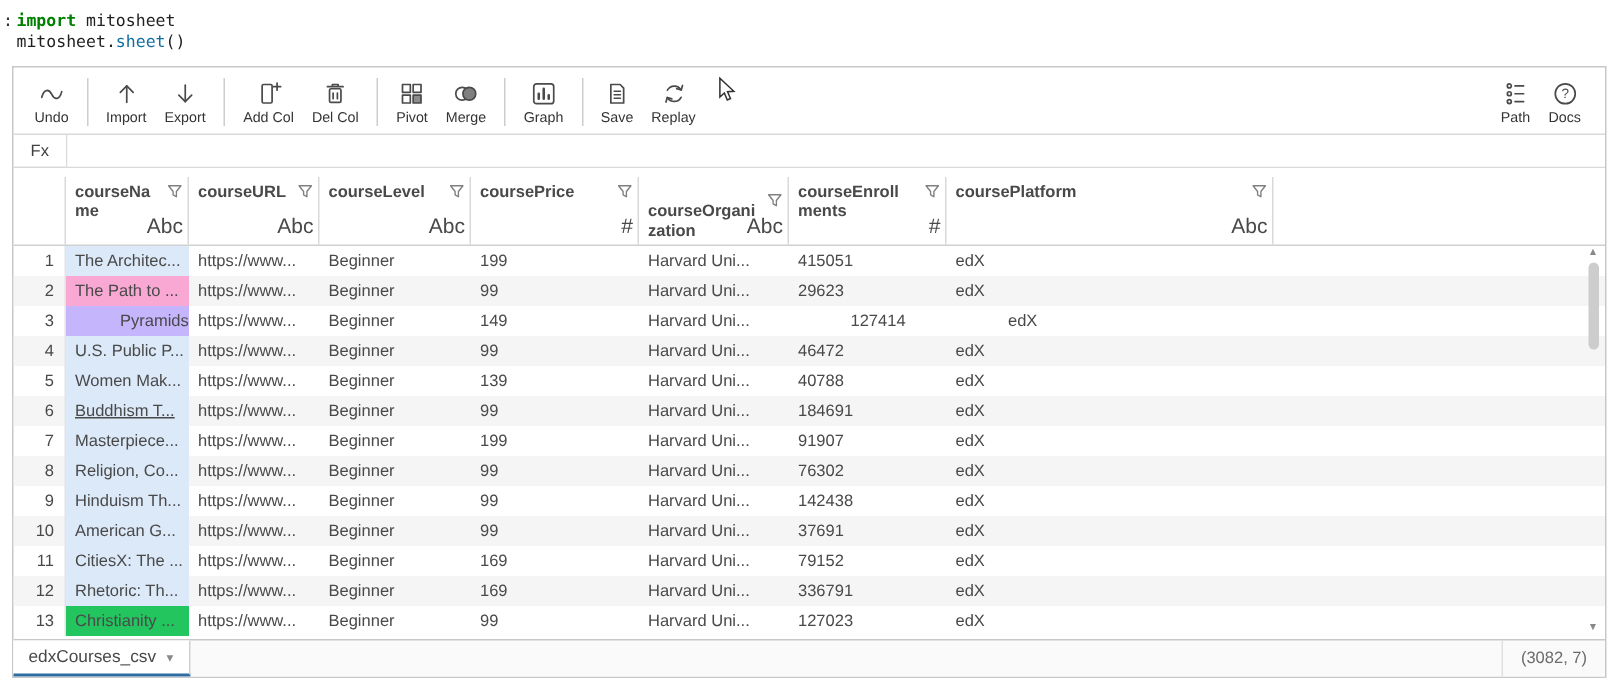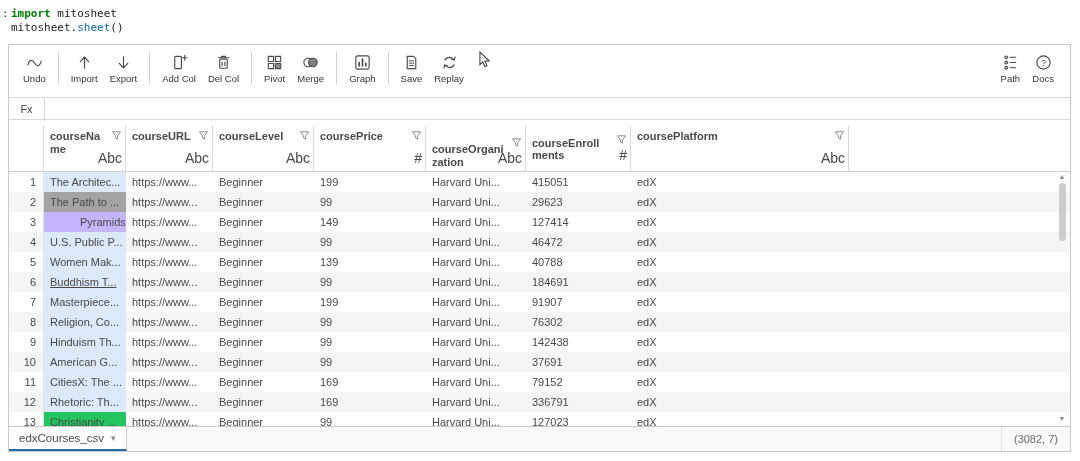--- a/index.html
+++ b/index.html
@@ -25,21 +25,21 @@
   .toolbar { height: 44px; display: flex; align-items: stretch; padding: 2px 10px 0 8px; }
   .tb-left { display: flex; align-items: stretch; }
   .tb-right { margin-left: auto; display: flex; align-items: stretch; }
   .tb-btn { display: flex; flex-direction: column; align-items: center; justify-content: center; padding: 2px 6px; min-width: 32px; cursor: pointer; }
   .tb-icon { height: 20px; display: flex; align-items: center; justify-content: center; }
   .tb-icon svg { width: 19px; height: 19px; }
   .tb-label { font-size: 9.5px; color: #343434; margin-top: 1px; white-space: nowrap; }
   .tb-sep { width: 1px; background: #cdcdcd; margin: 5px 6px; }
 
   
-  .formula-bar { height: 23px; border-top: 1px solid #d9d9d9; border-bottom: 1px solid #d9d9d9; display: flex; margin-top: 8px; }
+  .formula-bar { height: 23px; border-top: 1px solid #d9d9d9; border-bottom: 1px solid #d9d9d9; display: flex; }
   .fx { width: 36px; border-right: 1px solid #d9d9d9; display: flex; align-items: center; justify-content: center; font-size: 11px; color: #404040; }
   .formula-input { flex: 1; background: #fff; }
 
   
   .grid { flex: 1; position: relative; overflow: hidden; padding-top: 6px; }
   .header-row { display: flex; height: 46px; border-bottom: 1px solid #d0d0d0; }
   .corner { width: 35px; border-right: 1px solid #d9d9d9; }
   .hcell { border-right: 1px solid #d9d9d9; display: flex; padding: 3px 3px 3px 6px; font-size: 11px; font-weight: bold; color: #494949; cursor: pointer; }
   .hname { flex: 1; word-break: break-all; line-height: 12.5px; padding-top: 1px; overflow: hidden; }
   .hright { display: flex; flex-direction: column; align-items: flex-end; justify-content: space-between; width: 18px; padding: 1px 0 2px 0; }
@@ -249,21 +249,21 @@
         </div>
         <div class="hcell" style="width: 100px; align-items: flex-end;">
           <span class="hname">courseOrganization</span>
           <span class="hright">
             <span class="filter"><svg viewBox="0 0 12 12" width="11" height="11" fill="none" stroke="#808080" stroke-width="1" stroke-linejoin="round">
                 <path d="M1.5 2 H10.5 L7.2 6.2 V10 L4.8 8.6 V6.2 Z"></path>
               </svg></span>
             <span class="htype">Abc</span>
           </span>
         </div>
-        <div class="hcell" style="width: 105px; align-items: center;">
+        <div class="hcell" style="width: 105px;">
           <span class="hname">courseEnrollments</span>
           <span class="hright">
             <span class="filter"><svg viewBox="0 0 12 12" width="11" height="11" fill="none" stroke="#808080" stroke-width="1" stroke-linejoin="round">
                 <path d="M1.5 2 H10.5 L7.2 6.2 V10 L4.8 8.6 V6.2 Z"></path>
               </svg></span>
             <span class="htype">#</span>
           </span>
         </div>
         <div class="hcell" style="width: 218px;">
           <span class="hname">coursePlatform</span>
@@ -282,36 +282,36 @@
           <div class="cell" style="width: 82px; background: rgb(220, 233, 248);">The Architec...</div>
           <div class="cell" style="width: 87px;">https://www...</div>
           <div class="cell" style="width: 101px;">Beginner</div>
           <div class="cell" style="width: 112px;">199</div>
           <div class="cell" style="width: 100px;">Harvard Uni...</div>
           <div class="cell" style="width: 105px;">415051</div>
           <div class="cell" style="width: 218px;">edX</div>
         </div>
         <div class="grow" style="background: rgb(245, 245, 245);">
           <div class="rownum">2</div>
-          <div class="cell" style="width: 82px; background: #a3a3a3;">The Path to ...</div>
+          <div class="cell" style="width: 82px; background: #f9a8d4;">The Path to ...</div>
           <div class="cell" style="width: 87px;">https://www...</div>
           <div class="cell" style="width: 101px;">Beginner</div>
           <div class="cell" style="width: 112px;">99</div>
           <div class="cell" style="width: 100px;">Harvard Uni...</div>
           <div class="cell" style="width: 105px;">29623</div>
           <div class="cell" style="width: 218px;">edX</div>
         </div>
         <div class="grow">
           <div class="rownum">3</div>
           <div class="cell" style="width: 82px; background: #c4b5fd; padding-left: 36px;">Pyramids of ...</div>
           <div class="cell" style="width: 87px;">https://www...</div>
           <div class="cell" style="width: 101px;">Beginner</div>
           <div class="cell" style="width: 112px;">149</div>
           <div class="cell" style="width: 100px;">Harvard Uni...</div>
-          <div class="cell" style="width: 105px;">127414</div>
+          <div class="cell" style="width: 105px; margin-left: 35px;">127414</div>
           <div class="cell" style="width: 218px;">edX</div>
         </div>
         <div class="grow" style="background: rgb(245, 245, 245);">
           <div class="rownum">4</div>
           <div class="cell" style="width: 82px; background: rgb(220, 233, 248);">U.S. Public P...</div>
           <div class="cell" style="width: 87px;">https://www...</div>
           <div class="cell" style="width: 101px;">Beginner</div>
           <div class="cell" style="width: 112px;">99</div>
           <div class="cell" style="width: 100px;">Harvard Uni...</div>
           <div class="cell" style="width: 105px;">46472</div>

